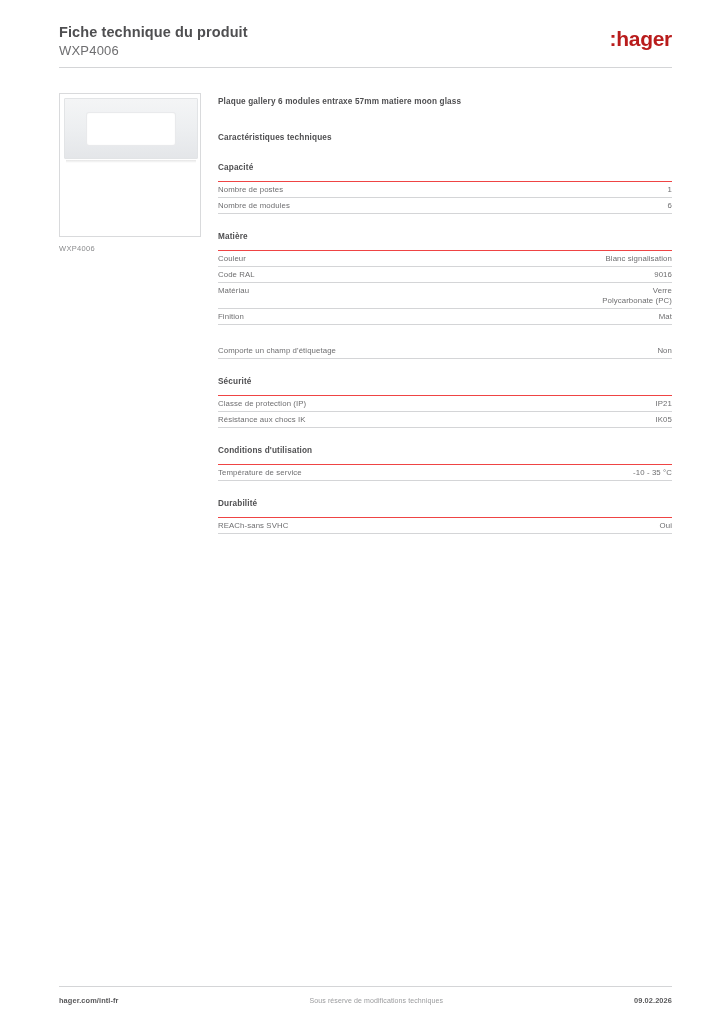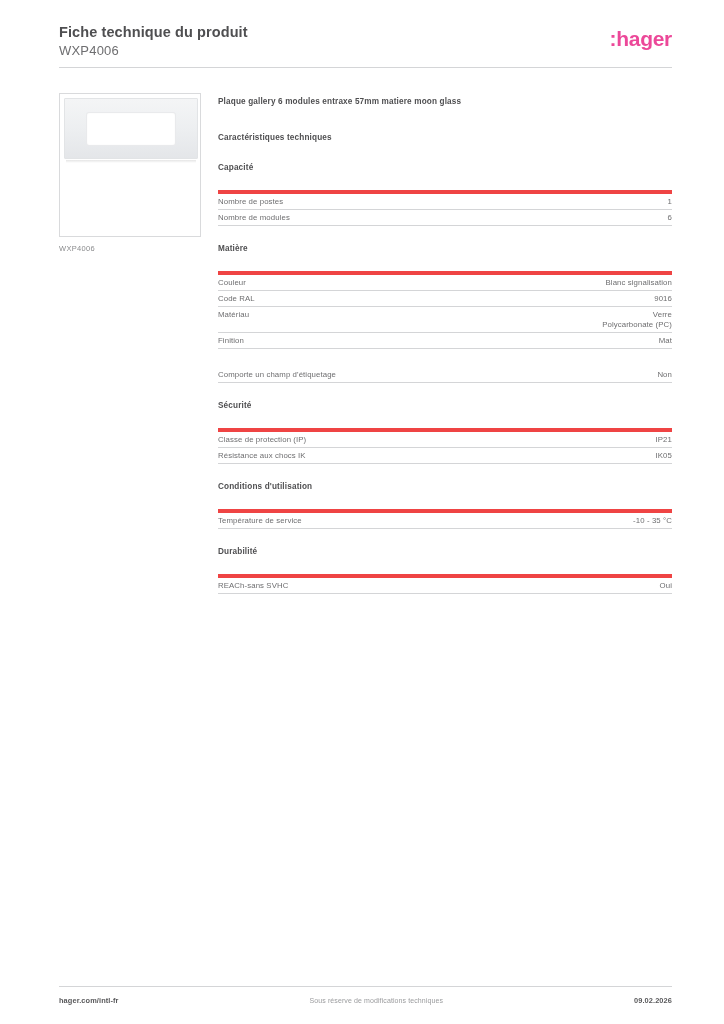--- a/index.html
+++ b/index.html
@@ -154,22 +154,22 @@
   }
 
   .spec-section { margin-top: 18px; }
   .spec-section:first-of-type { margin-top: 21px; }
 
   .section-heading {
     font-size: 8.2px;
     font-weight: bold;
     color: #4f4f51;
     letter-spacing: 0.15px;
-    padding-bottom: 18px;
-    border-bottom: 4px solid #ef4444;
+    padding-bottom: 9px;
+    border-bottom: 1px solid #ef4444;
   }
 
   .spec-row {
     display: flex;
     justify-content: space-between;
     align-items: flex-start;
     border-bottom: 1px solid #d4d5d7;
     padding: 3px 0 2px 0;
     min-height: 14px;
   }
@@ -239,21 +239,21 @@
 </head>
 <body>
 
 <div class="page">
 
   <div class="header">
     <div class="header-titles">
       <div class="doc-title">Fiche technique du produit</div>
       <div class="doc-subtitle">WXP4006</div>
     </div>
-    <div class="logo" style="color: #ec4899;">:hager</div>
+    <div class="logo" style="color: #b91c1c;">:hager</div>
   </div>
   <div class="header-rule"></div>
 
   <div class="product-figure">
     <div class="product-image-box">
       <div class="plate">
         <div class="plate-window"></div>
       </div>
       <div class="plate-shadow"></div>
     </div>

